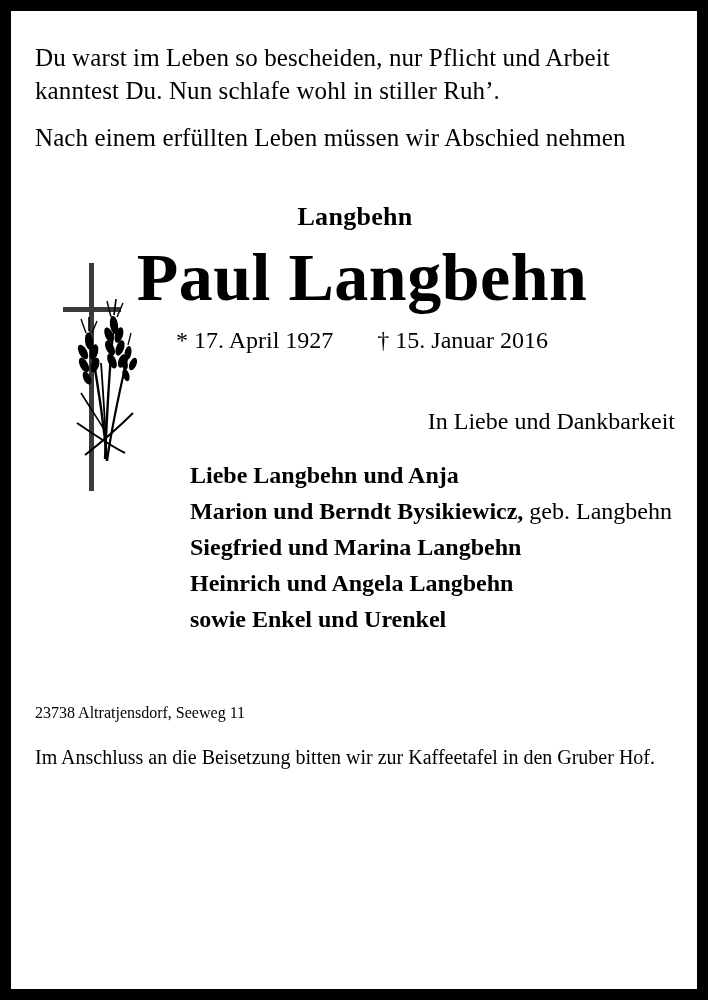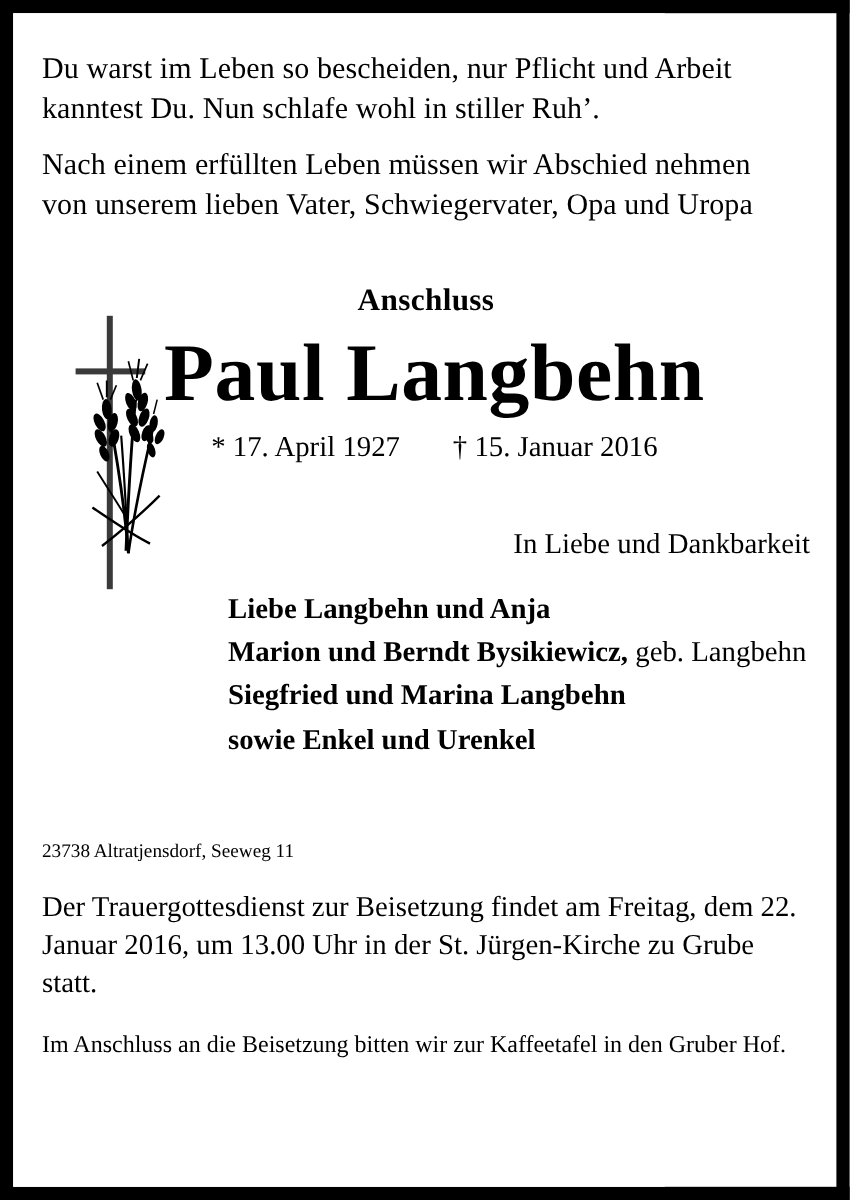--- a/index.html
+++ b/index.html
@@ -204,48 +204,43 @@
 
     <div class="content">
 
       <div class="poem">
         <p>
           <span>Du warst im Leben so bescheiden, nur Pflicht und Arbeit</span><br>
           <span>kanntest Du. Nun schlafe wohl in stiller Ruh’.</span>
         </p>
         <p class="second">
           <span>Nach einem erfüllten Leben müssen wir Abschied nehmen</span><br>
-          <span>von unserem lieben Vater, Schwiegervater, Opa und Uropa</span>
         </p>
       </div>
 
       <div class="title-block">
-        <div class="altbauer">Anschluss</div>
+        <div class="altbauer">Langbehn</div>
         <div class="name">Paul Langbehn</div>
         <div class="dates">
           <span class="birth">* 17. April 1927</span><span class="death">† 15. Januar 2016</span>
         </div>
       </div>
 
       <div class="thanks">In Liebe und Dankbarkeit</div>
 
       <div class="family">
         <div class="fam-line"><span>Liebe Langbehn und Anja</span><span class="regular"></span></div>
         <div class="fam-line"><span>Marion und Berndt Bysikiewicz,</span><span class="regular"> geb. Langbehn</span></div>
         <div class="fam-line"><span>Siegfried und Marina Langbehn</span><span class="regular"></span></div>
+        <div class="fam-line"><span>Heinrich und Angela Langbehn</span><span class="regular"></span></div>
         <div class="fam-line"><span>sowie Enkel und Urenkel</span><span class="regular"></span></div>
       </div>
 
       <div class="address">23738 Altratjensdorf, Seeweg 11</div>
 
-      <div class="service">
-        <span>Der Trauergottesdienst zur Beisetzung findet am Freitag, dem</span>
-        <span>22. Januar 2016, um 13.00 Uhr in der St. Jürgen-Kirche zu</span>
-        <span>Grube statt.</span>
-      </div>
 
       <div class="after">
         <span>Im Anschluss an die Beisetzung bitten wir zur Kaffeetafel in</span>
         <span>den Gruber Hof.</span>
       </div>
 
     </div>
   </div>
 </div>
 

